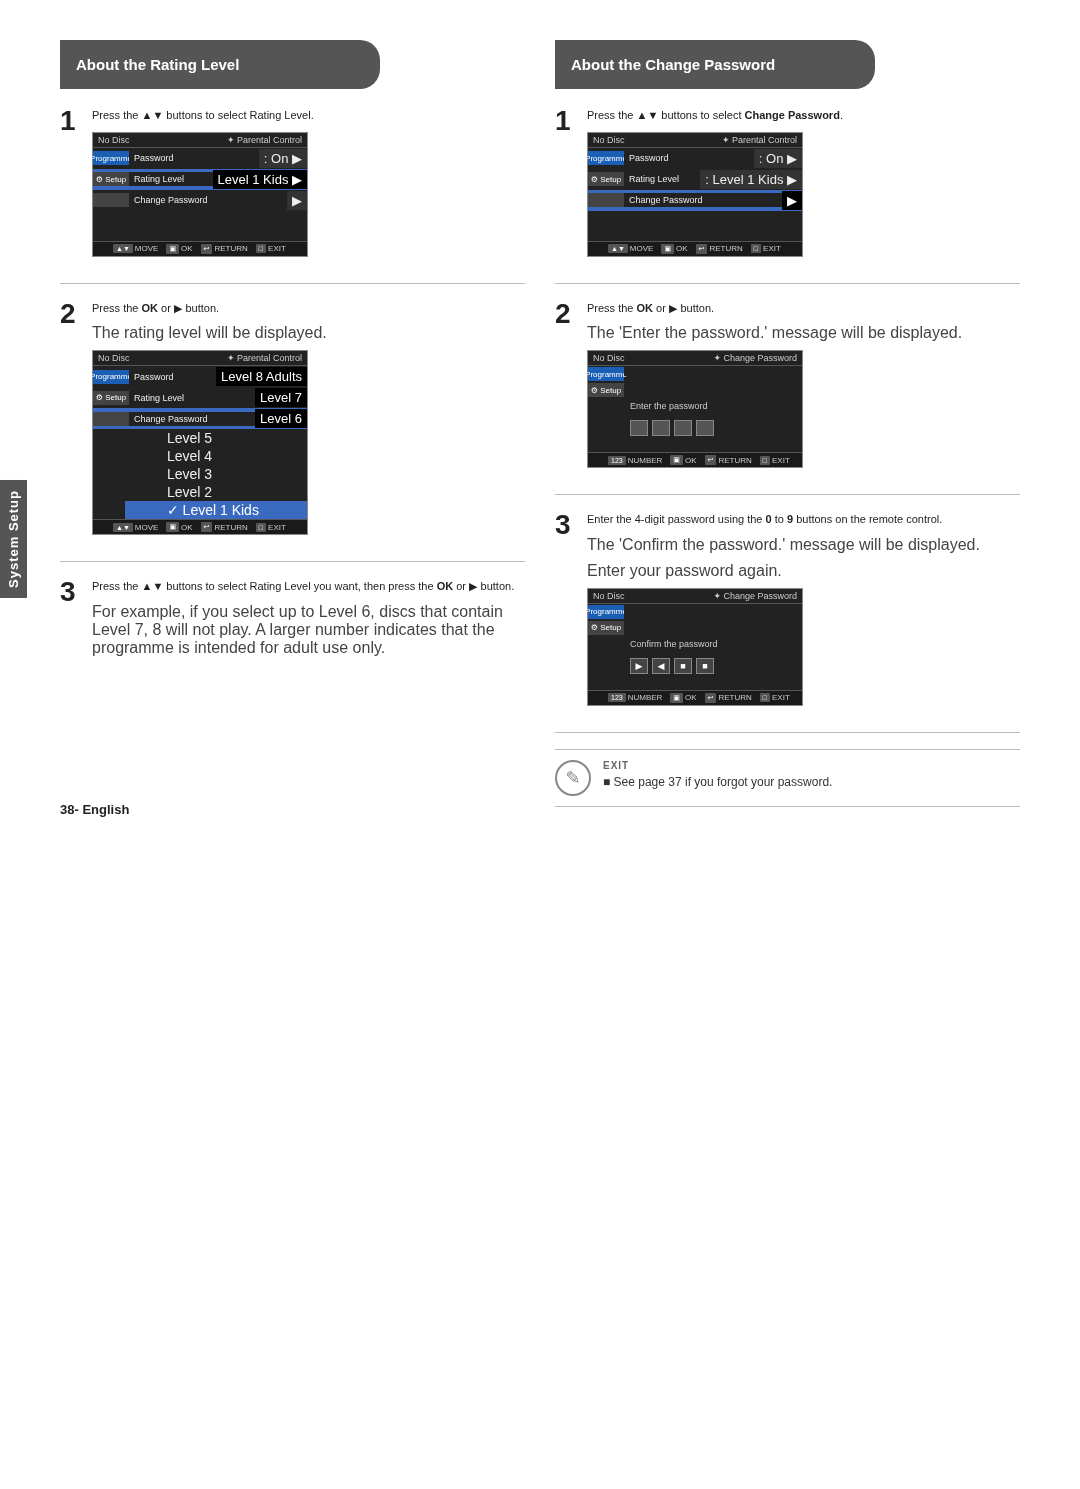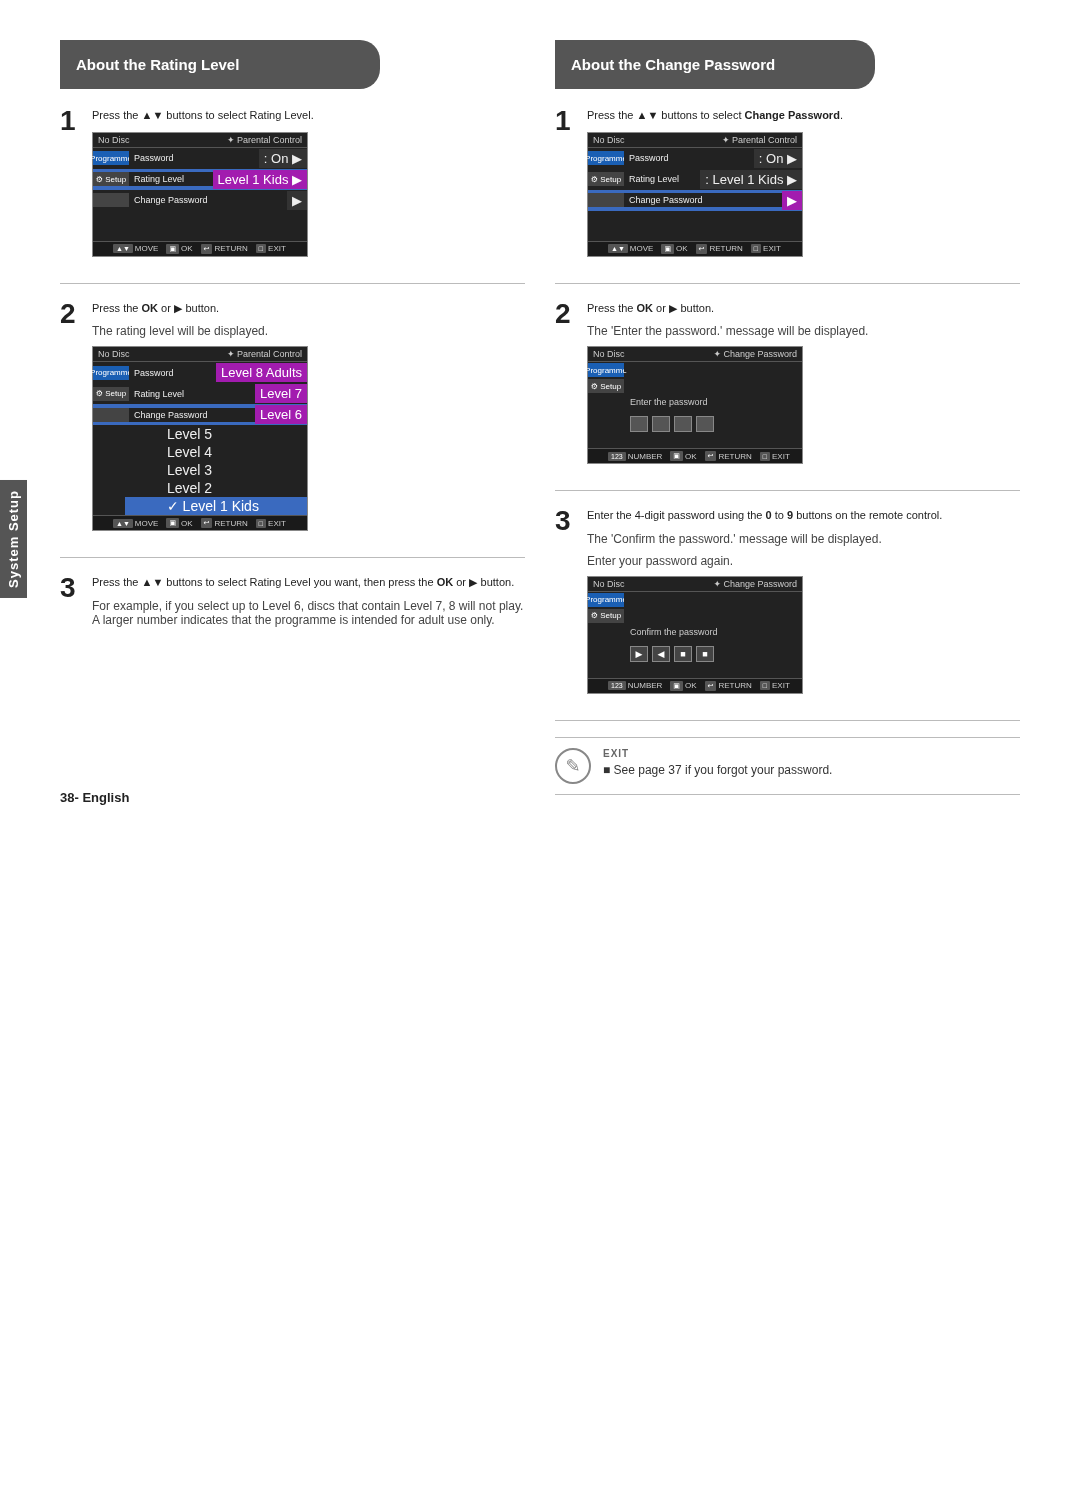--- a/index.html
+++ b/index.html
@@ -78,21 +78,21 @@
       color: #222;
       margin-bottom: 8px;
       line-height: 1.5;
     }
 
     .step-text strong {
       font-weight: bold;
     }
 
     .step-sub {
-      font-size: 12px;
+      font-size: 16px;
       color: #444;
       margin-bottom: 8px;
       margin-top: 2px;
     }
 
     
     .screen-mock {
       border: 1.5px solid #888;
       background: #222;
       width: 216px;
@@ -150,21 +150,21 @@
     }
 
     .screen-menu-value {
       padding: 2px 5px;
       font-size: 13px;
       color: #eee;
       background: #333;
     }
 
     .screen-menu-value.highlighted {
-      background: #a21caf;
+      background: #000000;
       color: #fff;
     }
 
     .screen-selected-row {
       background: #3a6abf;
     }
 
     .screen-bottom-bar {
       display: flex;
       gap: 8px;

